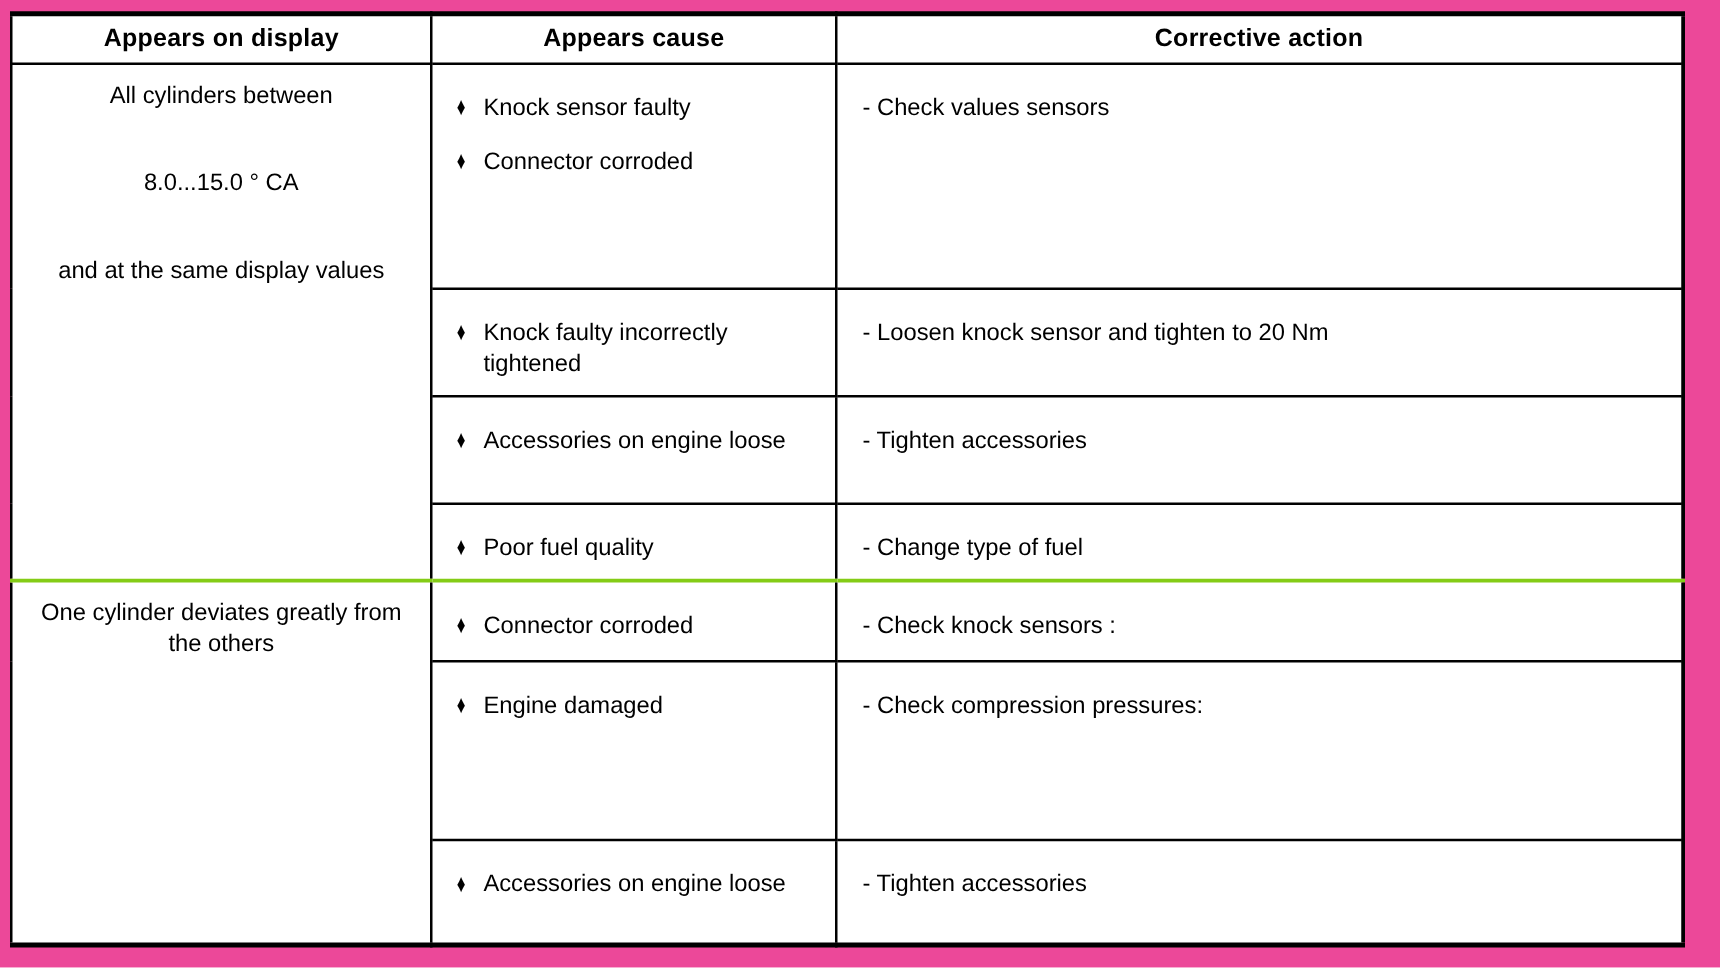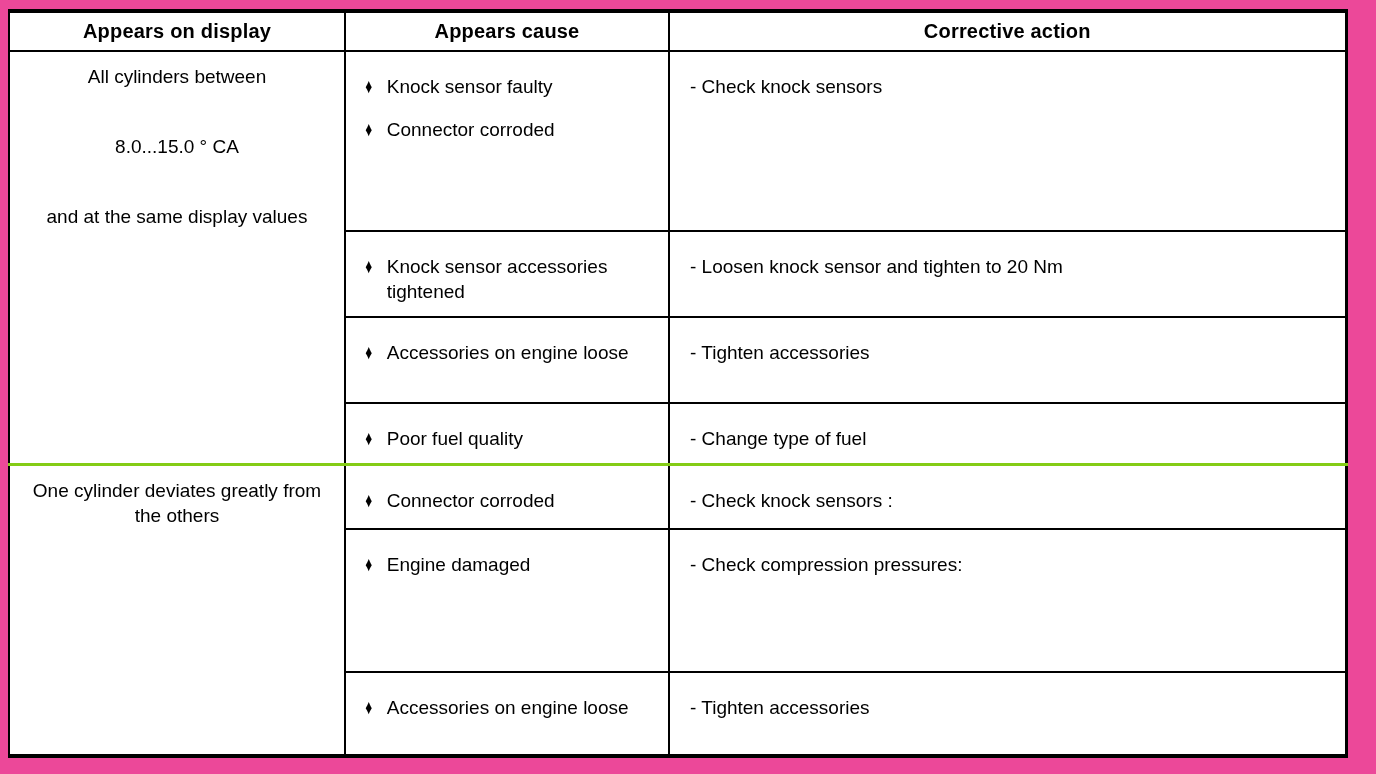--- a/index.html
+++ b/index.html
@@ -120,28 +120,28 @@
         <div class="bullet-item">
           <span class="bullet">♦</span>
           <span>Knock sensor faulty</span>
         </div>
         <div class="bullet-item">
           <span class="bullet">♦</span>
           <span>Connector corroded</span>
         </div>
       </td>
       <td class="action-cell">
-        <p class="action-text">- Check knock sensors</p>
+        <p class="action-text">- Check values sensors</p>
       </td>
     </tr>
     <tr class="r2">
       <td class="cause-cell">
         <div class="bullet-item">
           <span class="bullet">♦</span>
-          <span>Knock sensor accessories tightened</span>
+          <span>Knock faulty incorrectly tightened</span>
         </div>
       </td>
       <td class="action-cell">
         <p class="action-text">- Loosen knock sensor and tighten to 20 Nm</p>
       </td>
     </tr>
     <tr class="r3">
       <td class="cause-cell">
         <div class="bullet-item">
           <span class="bullet">♦</span>

